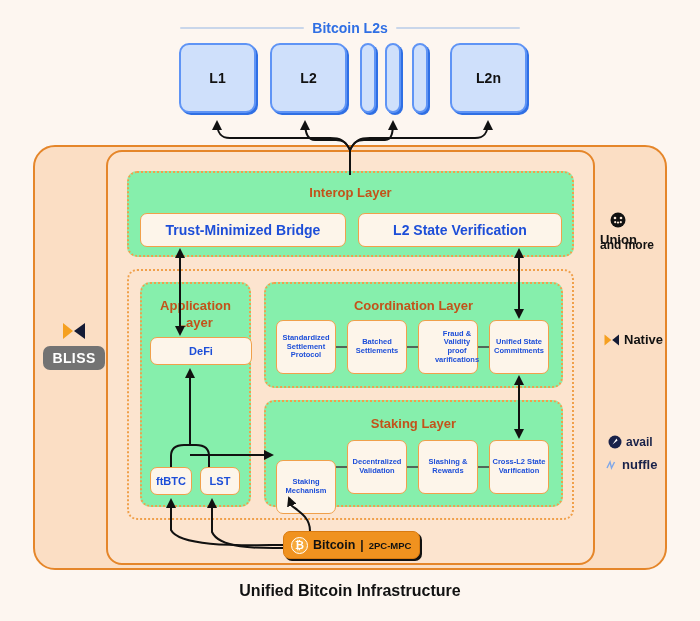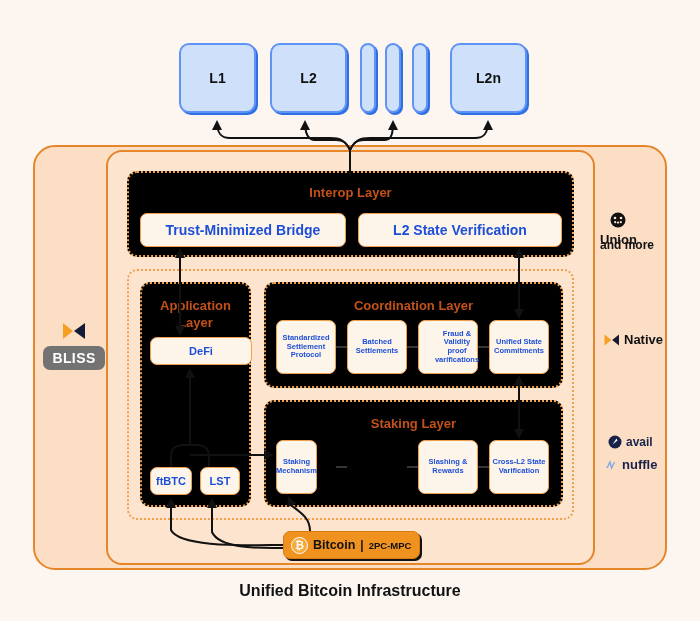--- a/index.html
+++ b/index.html
@@ -41,21 +41,21 @@
     position: absolute; left: 106px; top: 150px; width: 489px; height: 415px;
     background: #fce4cf; border: 2px solid #e5862a; border-radius: 16px;
   }
 
   
   .dotted {
     position: absolute;
     border: 2px dotted #f0a04b;
     border-radius: 10px;
   }
-  .layer-fill { background: #000000; }
+  .layer-fill { background: #86efac; }
   .layer-title {
     position: absolute; left: 0; right: 0; text-align: center;
     color: #c3521a; font-size: 13px; font-weight: bold;
   }
 
   
   .card {
     position: absolute;
     background: #fdf5ea;
     border: 1.5px solid #f0a04b;
@@ -112,20 +112,25 @@
   }
 
   svg.wires { position: absolute; left: 0; top: 0; width: 700px; height: 621px;
               pointer-events: none; }
 </style>
 </head>
 <body>
 
 <div id="root">
 
+  <div class="l2s-header">
+    <div class="hline"></div>
+    <div class="l2s-title">Bitcoin L2s</div>
+    <div class="hline"></div>
+  </div>
 
   <div class="l2box" style="left:179px;top:43px;width:77px;height:70px;">L1</div>
   <div class="l2box" style="left:270px;top:43px;width:77px;height:70px;">L2</div>
   <div class="l2box" style="left:360px;top:43px;width:16px;height:70px;"></div>
   <div class="l2box" style="left:385px;top:43px;width:16px;height:70px;"></div>
   <div class="l2box" style="left:412px;top:43px;width:16px;height:70px;"></div>
   <div class="l2box" style="left:450px;top:43px;width:77px;height:70px;">L2n</div>
 
   <div class="outer-shell"></div>
   <div class="inner-shell"></div>
@@ -150,21 +155,22 @@
     <div class="layer-title" style="top:14px;">Coordination Layer</div>
   </div>
   <div class="card small" style="left:276px;top:320px;width:60px;height:54px;">Standardized Settlement Protocol</div>
   <div class="card small" style="left:347px;top:320px;width:60px;height:54px;">Batched Settlements</div>
   <div class="card small" style="left:418px;top:320px;width:60px;height:54px;padding-left:20px;">Fraud &amp; Validity proof varifications</div>
   <div class="card small" style="left:489px;top:320px;width:60px;height:54px;">Unified State Commitments</div>
 
   <div class="dotted layer-fill" style="left:264px;top:400px;width:299px;height:107px;">
     <div class="layer-title" style="top:14px;">Staking Layer</div>
   </div>
-  <div class="card small" style="left:276px;top:440px;width:41px;height:54px;">Staking Mechanism</div>
+  <div class="card small" style="left:276px;top:460px;width:60px;height:54px;">Staking Mechanism</div>
+  <div class="card small" style="left:347px;top:440px;width:60px;height:54px;">Decentralized Validation</div>
   <div class="card small" style="left:418px;top:440px;width:60px;height:54px;">Slashing &amp; Rewards</div>
   <div class="card small" style="left:489px;top:440px;width:60px;height:54px;">Cross-L2 State Varification</div>
 
   <div class="btc-badge">
     <div class="btc-circle">₿</div>
     <span class="btc-name">Bitcoin</span>
     <span class="btc-sep">|</span>
     <span class="btc-sub">2PC-MPC</span>
   </div>
 

